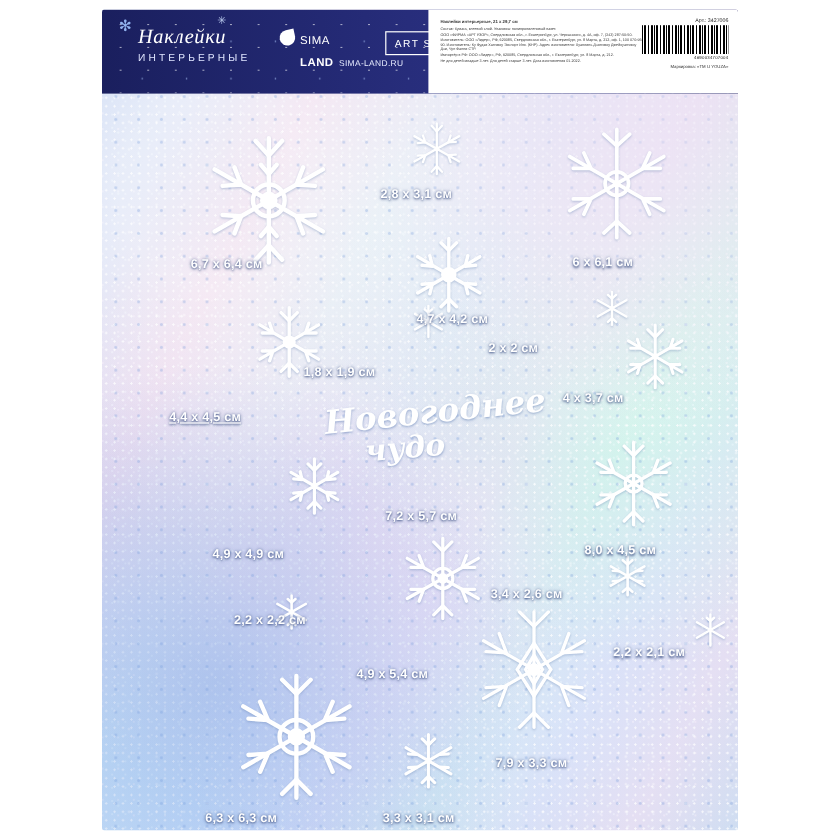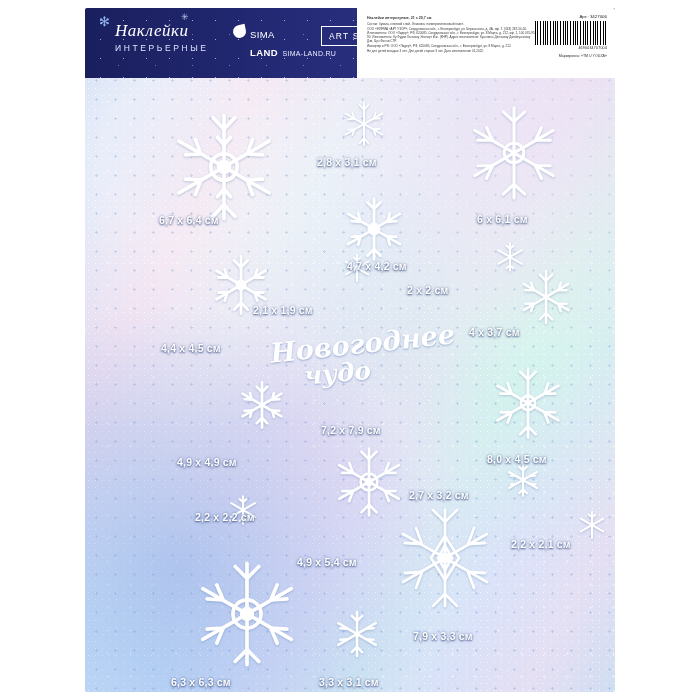--- a/index.html
+++ b/index.html
@@ -404,27 +404,27 @@
     <div class="word" style="left:185px; top:320px;">
       <span class="w1">Новогоднее</span>
       <span class="w2">чудо</span>
     </div>
 
     <div class="label" style="left:232px; top:148px;">2,8 x 3,1 см</div>
     <div class="label" style="left:74px;  top:206px;">6,7 x 6,4 см</div>
     <div class="label" style="left:392px; top:205px;">6 x 6,1 см</div>
     <div class="label" style="left:236px; top:252px;margin-left:26px;">4,7 x 4,2 см</div>
     <div class="label" style="left:322px; top:276px;">2 x 2 см</div>
-    <div class="label" style="left:168px; top:296px;">2,1 x 1,9 см</div>
+    <div class="label" style="left:168px; top:296px;">1,8 x 1,9 см</div>
     <div class="label" style="left:384px; top:318px;">4 x 3,7 см</div>
-    <div class="label" style="left:76px;  top:334px;">4,4 x 4,5 см</div>
-    <div class="label" style="left:236px; top:416px;">7,2 x 7,9 см</div>
+    <div class="label" style="left:56px;  top:334px;text-decoration:underline;">4,4 x 4,5 см</div>
+    <div class="label" style="left:236px; top:416px;">7,2 x 5,7 см</div>
     <div class="label" style="left:402px; top:445px;">8,0 x 4,5 см</div>
     <div class="label" style="left:80px;  top:448px;padding-left:12px;">4,9 x 4,9 см</div>
-    <div class="label" style="left:324px; top:481px;">2,7 x 3,2 см</div>
+    <div class="label" style="left:324px; top:481px;">3,4 x 2,6 см</div>
     <div class="label" style="left:110px; top:503px;">2,2 x 2,2 см</div>
     <div class="label" style="left:426px; top:530px;">2,2 x 2,1 см</div>
     <div class="label" style="left:212px; top:548px;">4,9 x 5,4 см</div>
     <div class="label" style="left:328px; top:622px;">7,9 x 3,3 см</div>
     <div class="label" style="left:86px;  top:668px;">6,3 x 6,3 см</div>
     <div class="label" style="left:234px; top:668px;">3,3 x 3,1 см</div>
   </div>
 </div>
 
 </body></html>

